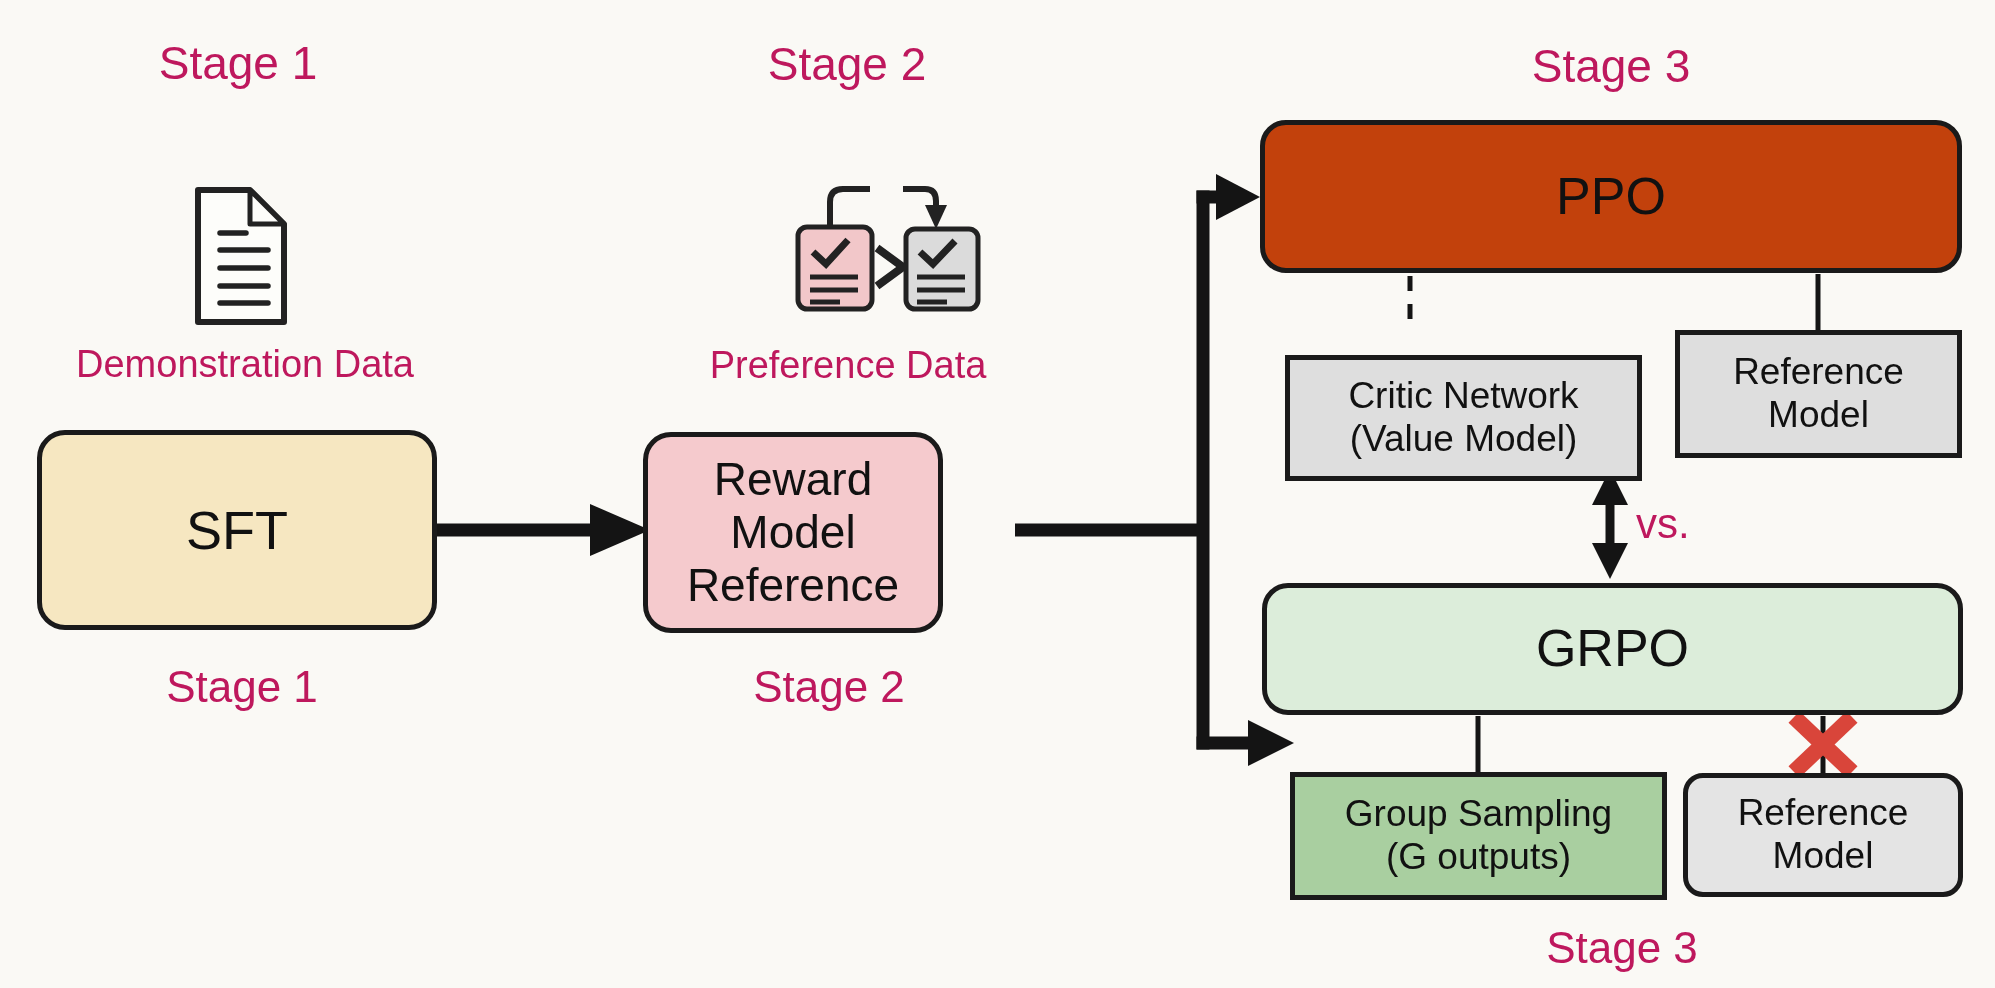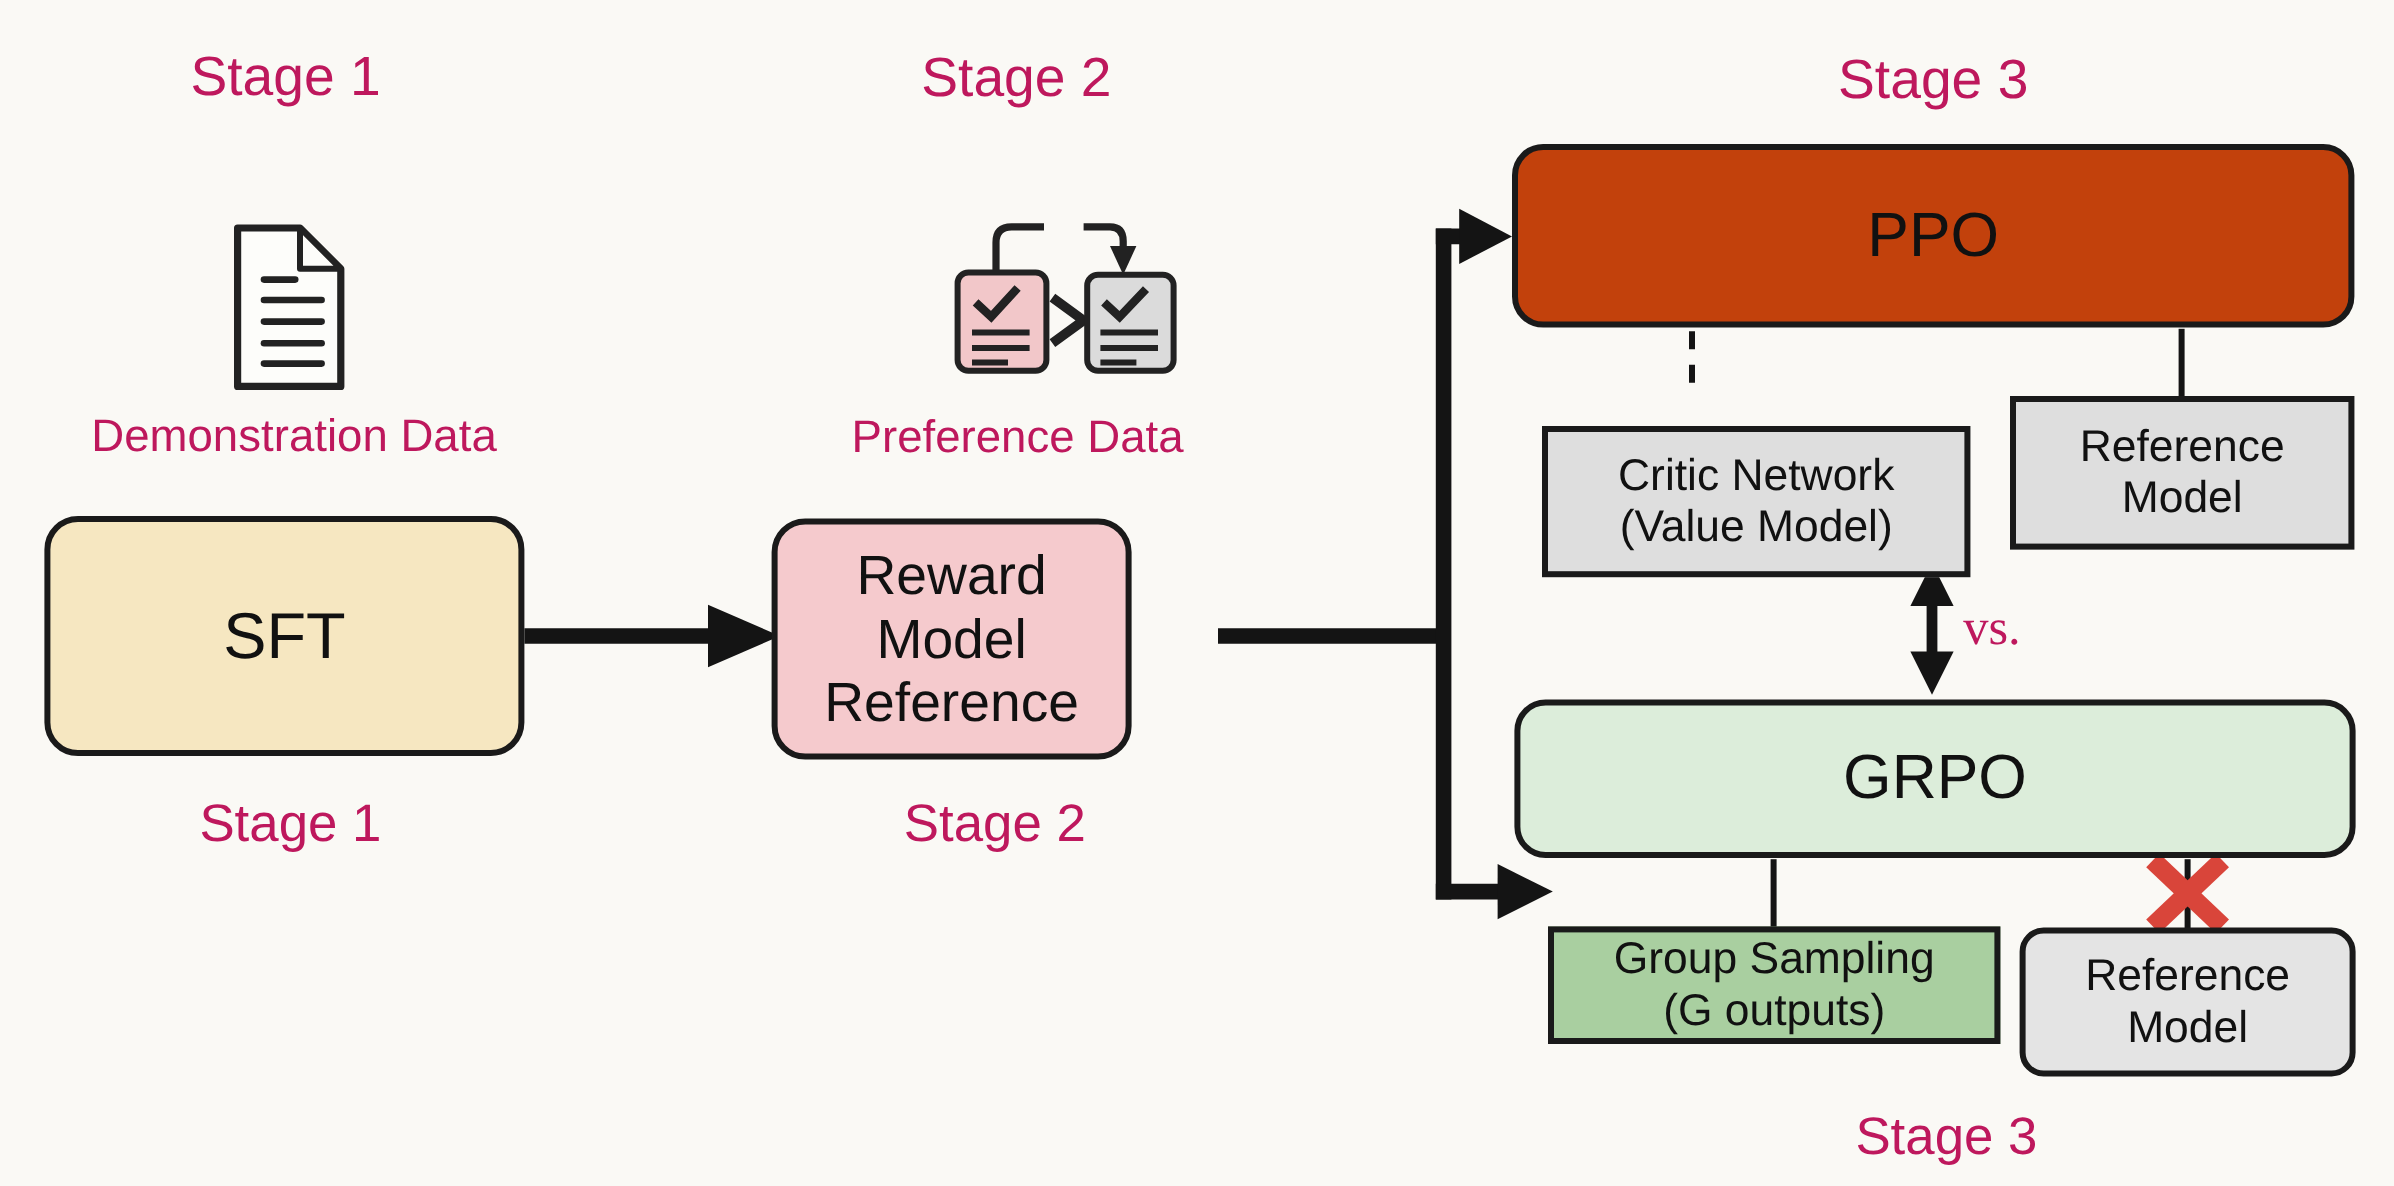--- a/index.html
+++ b/index.html
@@ -44,24 +44,24 @@
   
   .c-stage1{left:92px;top:662px;width:300px;font-size:44px;}
   .c-stage2{left:679px;top:662px;width:300px;font-size:44px;}
   .c-stage3{left:1472px;top:923px;width:300px;font-size:44px;}
 
   
   .b-ppo{left:1260px;top:120px;width:702px;height:153px;background:#c2410c;font-size:52px;}
   .b-critic{left:1285px;top:332px;width:357px;height:126px;background:#dedede;font-size:37px;margin-top:23px;}
   .b-ref-top{left:1675px;top:330px;width:287px;height:128px;background:#dedede;font-size:37px;}
   .b-grpo{left:1262px;top:583px;width:701px;height:132px;background:#dcedda;font-size:52px;}
-  .b-group{left:1290px;top:772px;width:377px;height:98px;background:#a9cfa0;font-size:37px;}
+  .b-group{left:1290px;top:772px;width:377px;height:128px;background:#a9cfa0;font-size:37px;}
   .b-ref-bot{left:1683px;top:773px;width:280px;height:124px;background:#e4e4e4;font-size:37px;}
 
-  .c-vs{left:1636px;top:500px;width:120px;font-size:42px;text-align:left;font-family:Liberation Serif, serif;}
+  .c-vs{left:1636px;top:500px;width:120px;font-size:42px;text-align:left;}
 </style>
 </head>
 <body>
 
 <div class="canvas">
 
   <svg class="wires" viewBox="0 0 1995 988">
     <g stroke="#141414" fill="none">
 
       <g>

